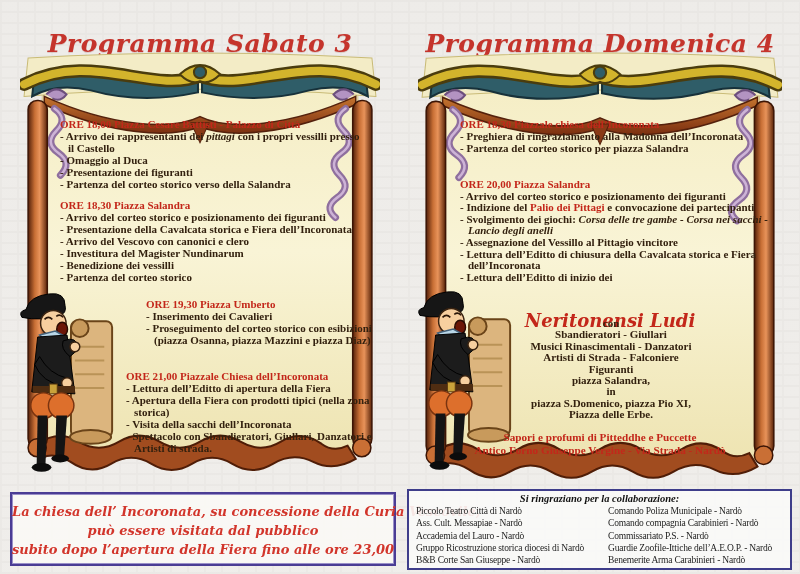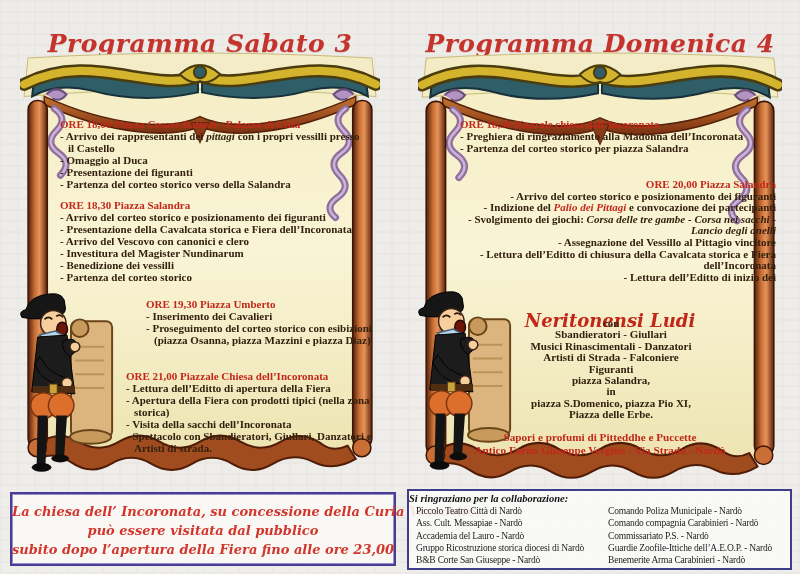--- a/index.html
+++ b/index.html
@@ -27,48 +27,48 @@
   #panel-left .herald{left:4px;top:288px;width:130px;height:196px;}
   #panel-right .herald{left:2px;top:286px;width:130px;height:196px;}
 
   .sections{position:absolute;inset:0;z-index:3;}
   .section{position:absolute;}
   .sec-header{font:700 11px/12px "Liberation Serif",serif;color:#c3271a;}
   .item{font:700 11px/12px "Liberation Serif",serif;color:#33210f;
     padding-left:8px;text-indent:-8px;}
   .s-n{font-style:normal;}
   .s-i{font-style:italic;}
-  .s-ir{font-style:italic;color:#c3271a;}
+  .s-ir{color:#c3271a;}
 
   .left-s0{left:60px;top:118px;width:304px;}
   .left-s1{left:60px;top:199px;width:304px;}
   .left-s2{left:146px;top:298px;width:230px;}
   .left-s3{left:126px;top:370px;width:250px;}
   .right-s0{left:60px;top:118px;width:312px;}
-  .right-s1{left:60px;top:179px;width:316px;text-align:right;}
+  .right-s1{left:60px;top:179px;width:316px;}
   .right-s1 .sec-header,.right-s1 .item{line-height:11.6px;}
 
   .ludi-title{position:absolute;left:60px;top:294px;width:300px;z-index:3;
     text-align:center;font-family:"DejaVu Serif",serif;font-style:italic;
     font-weight:700;font-size:18px;color:#c3271a;margin-top:16px;}
   .ludi-lines{position:absolute;left:46px;top:318px;width:330px;z-index:3;
     text-align:center;font:700 11px/11.4px "Liberation Serif",serif;color:#33210f;}
   .sponsor-lines{position:absolute;left:20px;top:431px;width:360px;z-index:5;
     text-align:center;font:700 11.2px/13px "Liberation Serif",serif;color:#c3271a;}
 
   .note-box{position:absolute;left:10px;top:492px;width:386px;height:74px;z-index:6;
     border:2px solid #4a3c94;box-shadow:inset 0 0 0 1px #9a90c8;
     background:rgba(250,249,246,.88);box-sizing:border-box;
     text-align:center;padding-top:8px;}
   .note-box div{white-space:nowrap;font-family:"DejaVu Serif",serif;
     font-style:italic;font-weight:700;font-size:13px;line-height:19px;color:#d2352b;}
 
   .credits-box{position:absolute;left:407px;top:489px;width:385px;height:81px;z-index:6;
     border:2px solid #3e3d8a;background:rgba(250,250,248,.9);box-sizing:border-box;}
-  .credits-header{text-align:left;font:700 italic 10.5px/13px "Liberation Serif",serif;
+  .credits-header{text-align:center;font:700 italic 10.5px/13px "Liberation Serif",serif;
     color:#111;margin-top:1px;}
   .credits-cols{display:flex;padding:0 4px 0 7px;}
   .credits-col{font:400 9.5px/12.3px "Liberation Serif",serif;color:#1d1d1d;
     letter-spacing:-0.2px;}
   .credits-col div{white-space:nowrap;}
   .credits-col.c1{width:192px;}
   .credits-col.c2{flex:1;}
 </style>
 </head>
 <body>

